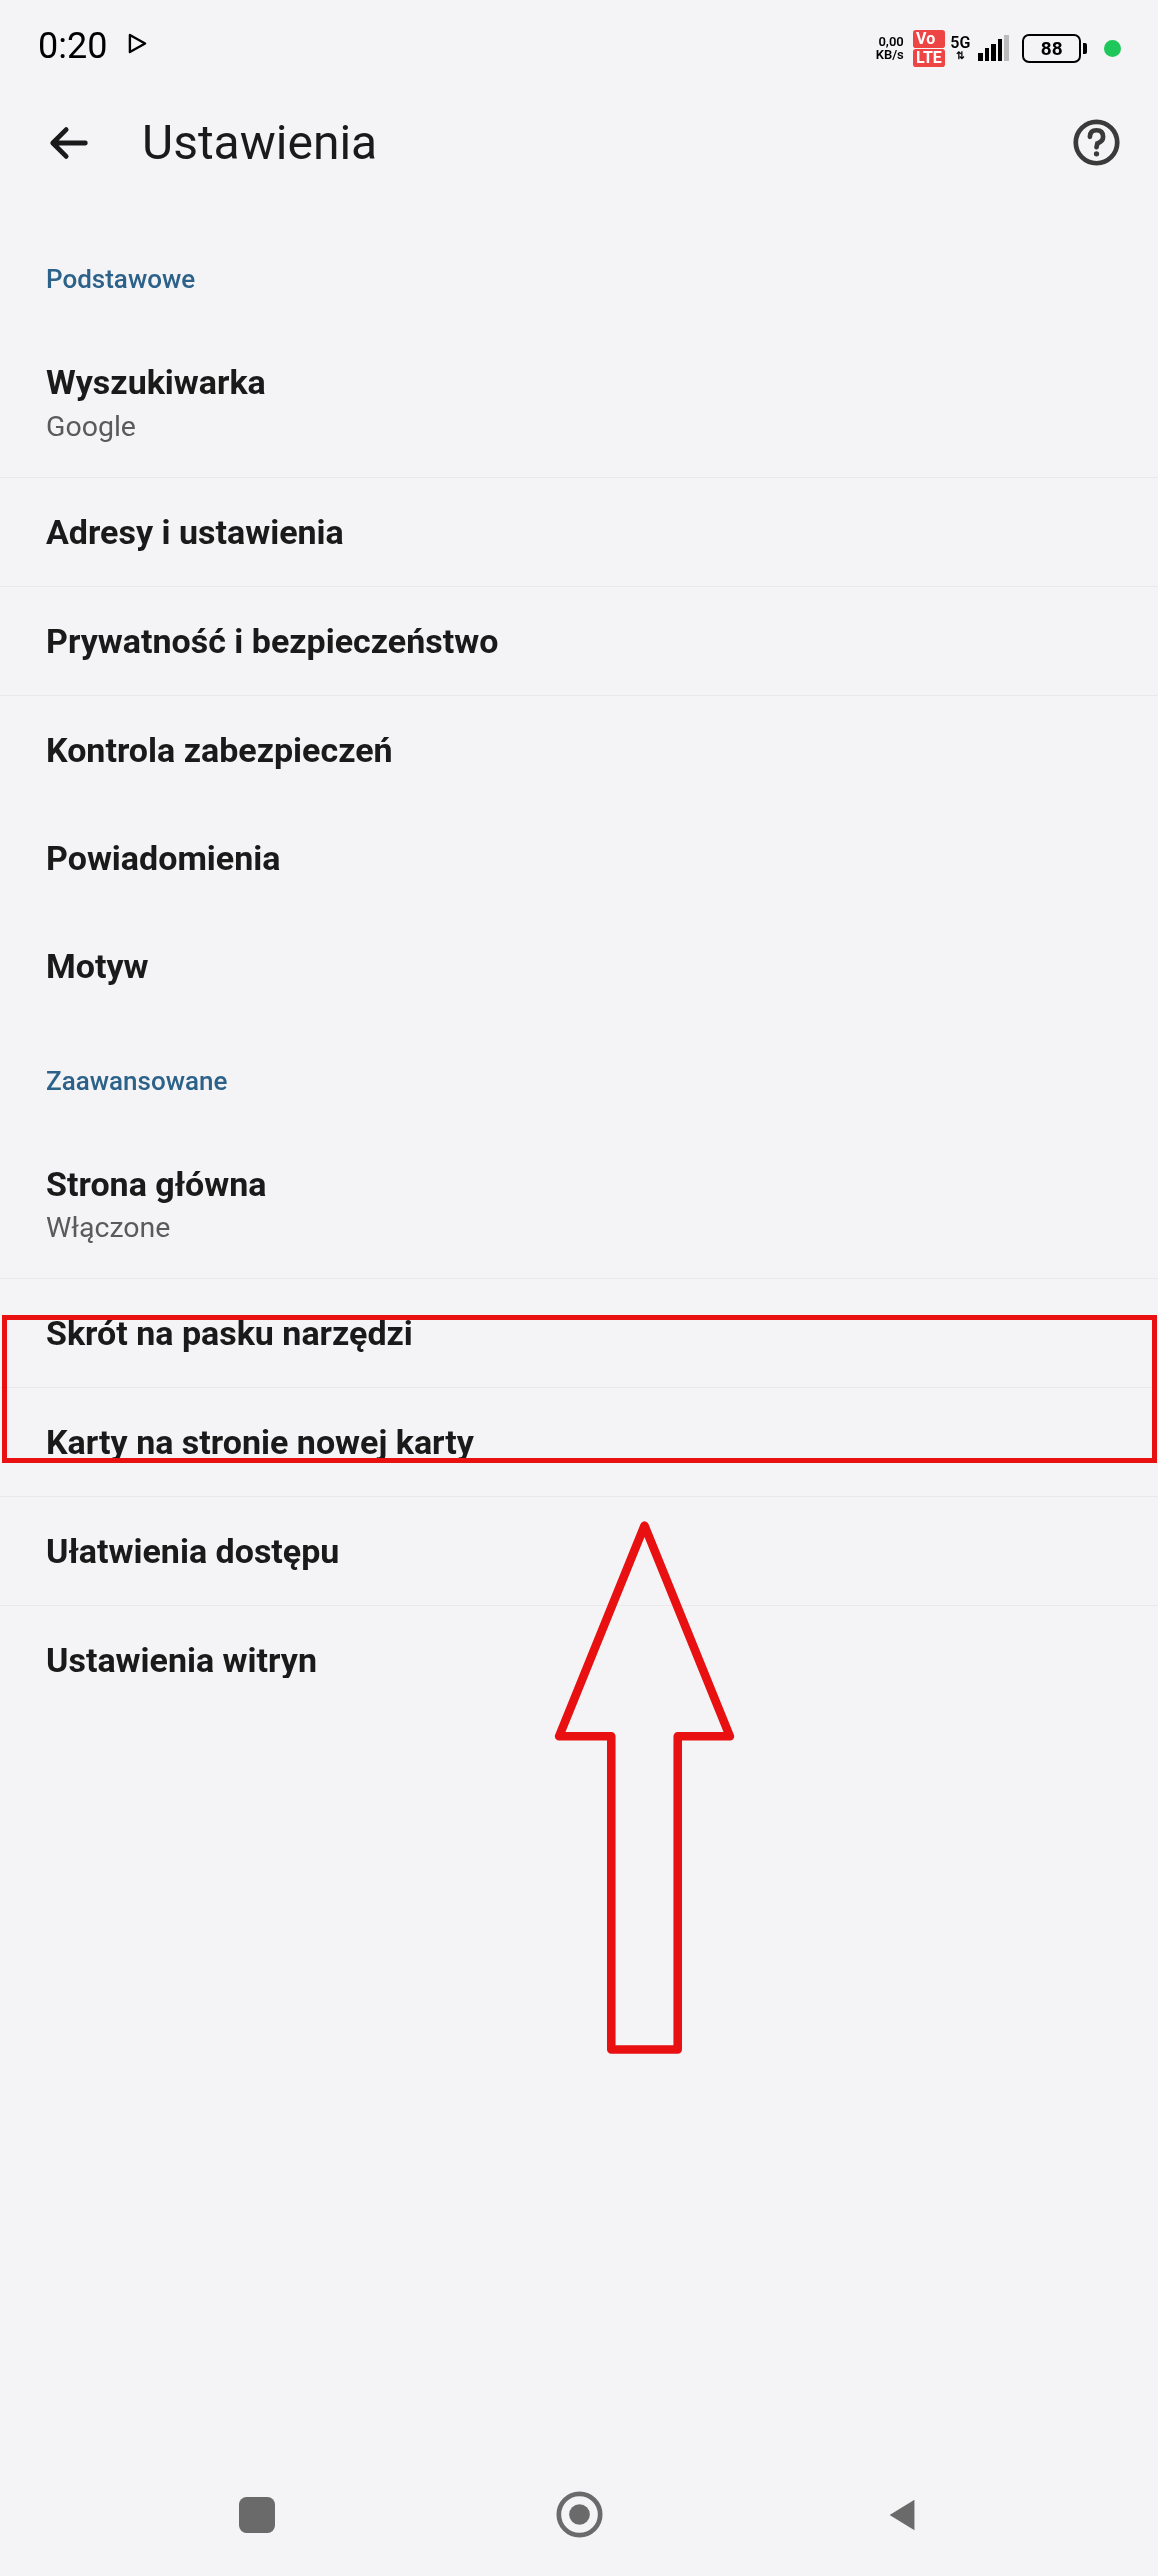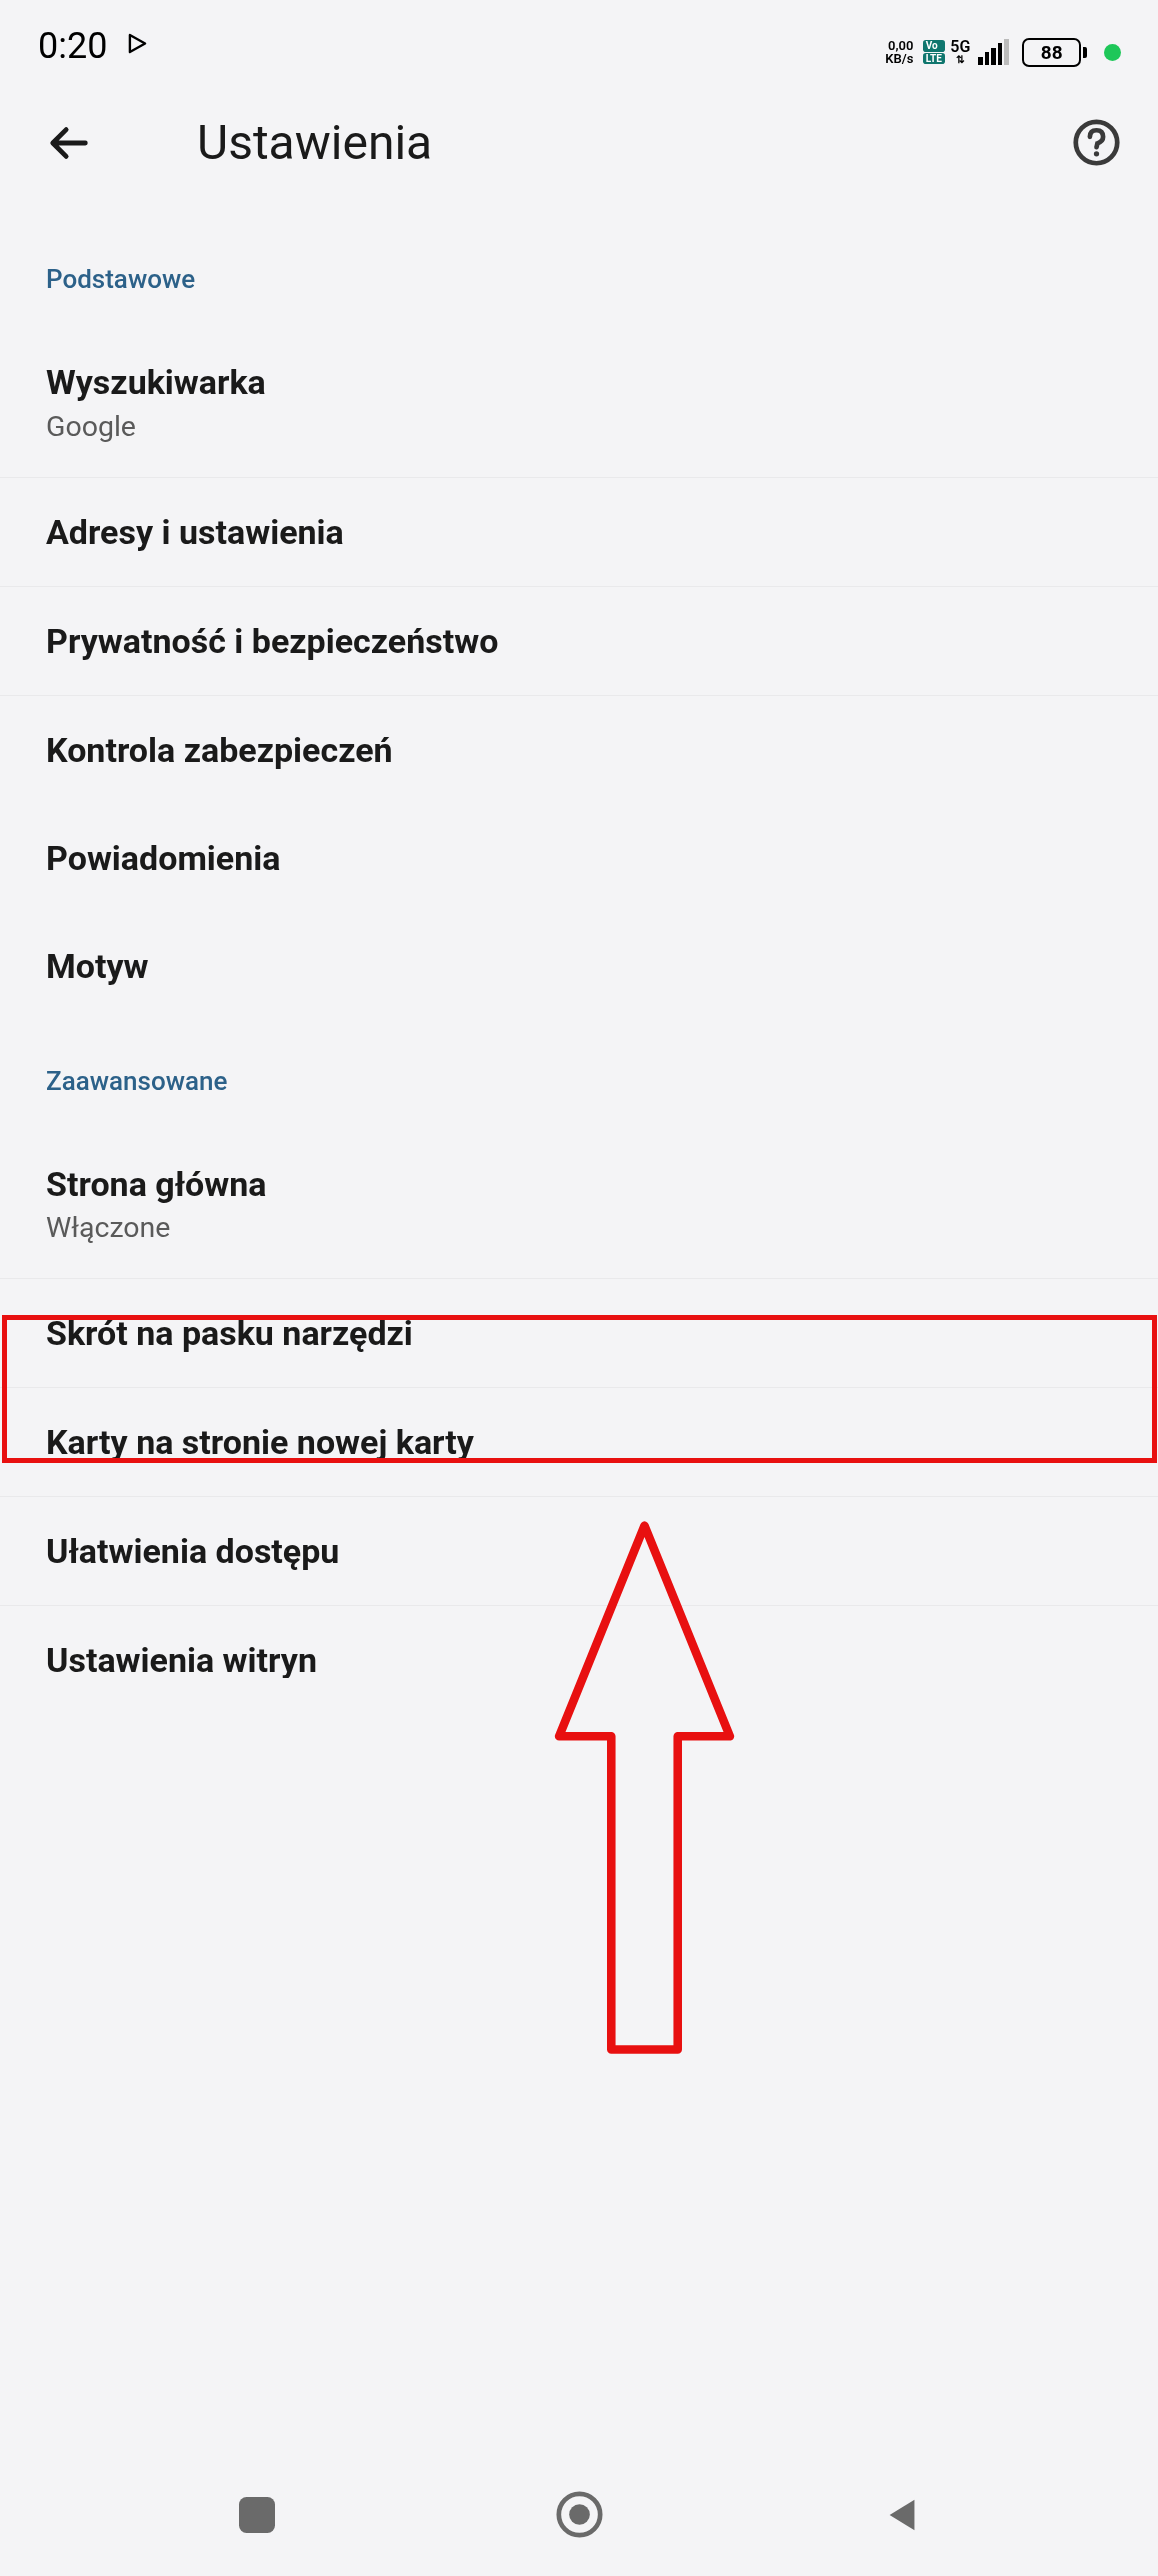--- a/index.html
+++ b/index.html
@@ -55,23 +55,23 @@
       flex-direction: column;
       align-items: flex-end;
       line-height: 1;
       font-size: 13px;
       font-weight: 600;
       color: #000;
       margin-right: 3.8px;
     }
 
     .volte-badge {
-      background: #0f766e;
+      background: #ef4444;
       color: #fff;
-      font-size: 10px;
+      font-size: 16px;
       font-weight: 700;
       padding: 0.9px 2.8px;
       border-radius: 2.8px;
       line-height: 1;
     }
 
     .net-block {
       display: flex;
       flex-direction: column;
       align-items: center;
@@ -137,21 +137,21 @@
       background: #1ec759;
       border-radius: 50%;
       margin-left: 11.4px;
     }
 
     
     .header {
       display: flex;
       align-items: center;
       padding: 38px 38px 47px 47px;
-      gap: 104px;
+      gap: 49px;
     }
 
     .back-arrow {
       width: 46px;
       height: 46px;
       display: flex;
       align-items: center;
       justify-content: center;
     }
 

